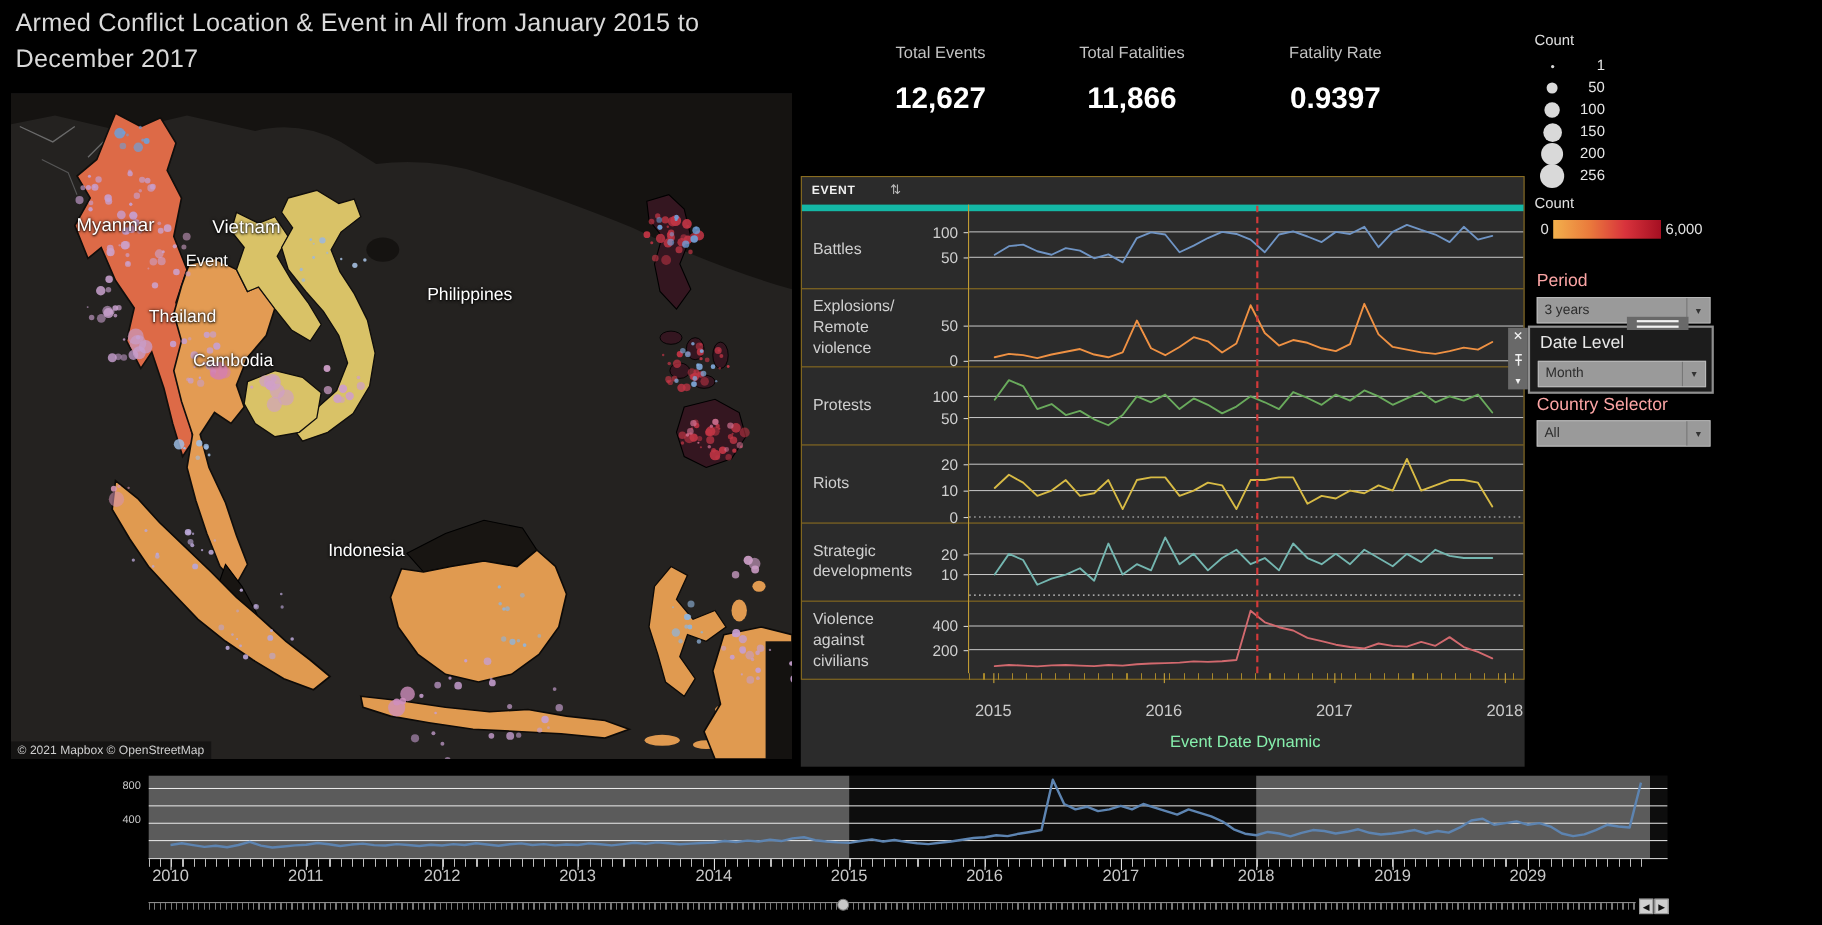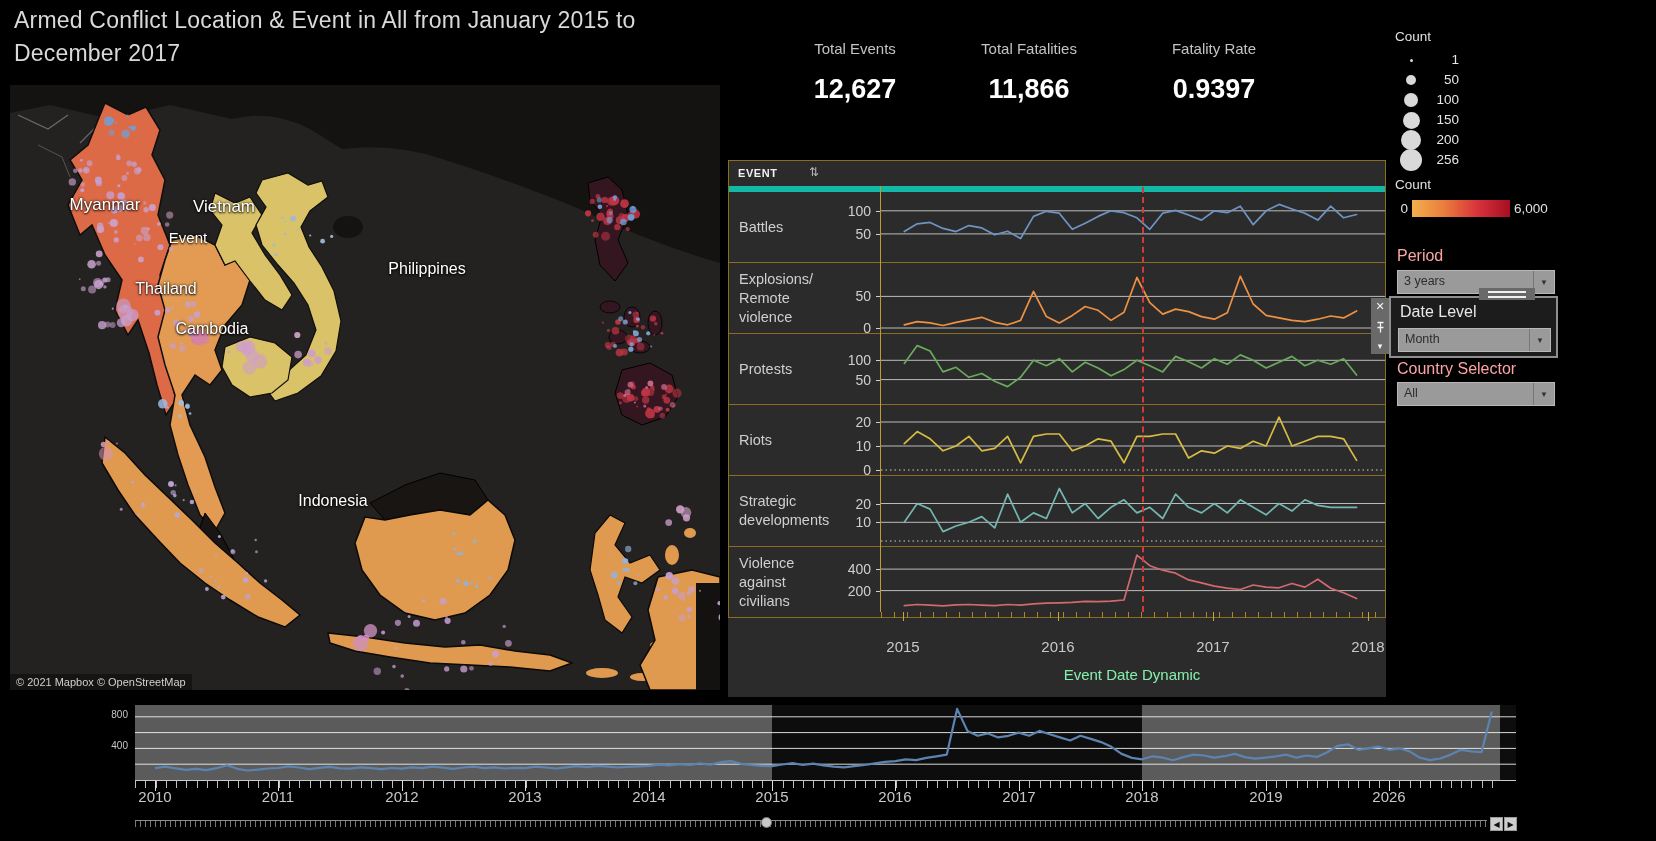--- a/index.html
+++ b/index.html
@@ -743,21 +743,21 @@
       <div class="tl-xlab" style="left: 125px;">2010</div>
       <div class="tl-xlab" style="left: 248px;">2011</div>
       <div class="tl-xlab" style="left: 372px;">2012</div>
       <div class="tl-xlab" style="left: 495px;">2013</div>
       <div class="tl-xlab" style="left: 619px;">2014</div>
       <div class="tl-xlab" style="left: 742px;">2015</div>
       <div class="tl-xlab" style="left: 865px;">2016</div>
       <div class="tl-xlab" style="left: 989px;">2017</div>
       <div class="tl-xlab" style="left: 1112px;">2018</div>
       <div class="tl-xlab" style="left: 1236px;">2019</div>
-      <div class="tl-xlab" style="left: 1359px;">2026</div>
+      <div class="tl-xlab" style="left: 1359px;">2029</div>
     </div>
 
   <div class="slider-track"></div>
   <div class="slider-handle"></div>
   <div class="scroll-btn" style="left:1490px">◀</div>
   <div class="scroll-btn" style="left:1504px">▶</div>
 
 </div>
 
 </body></html>

